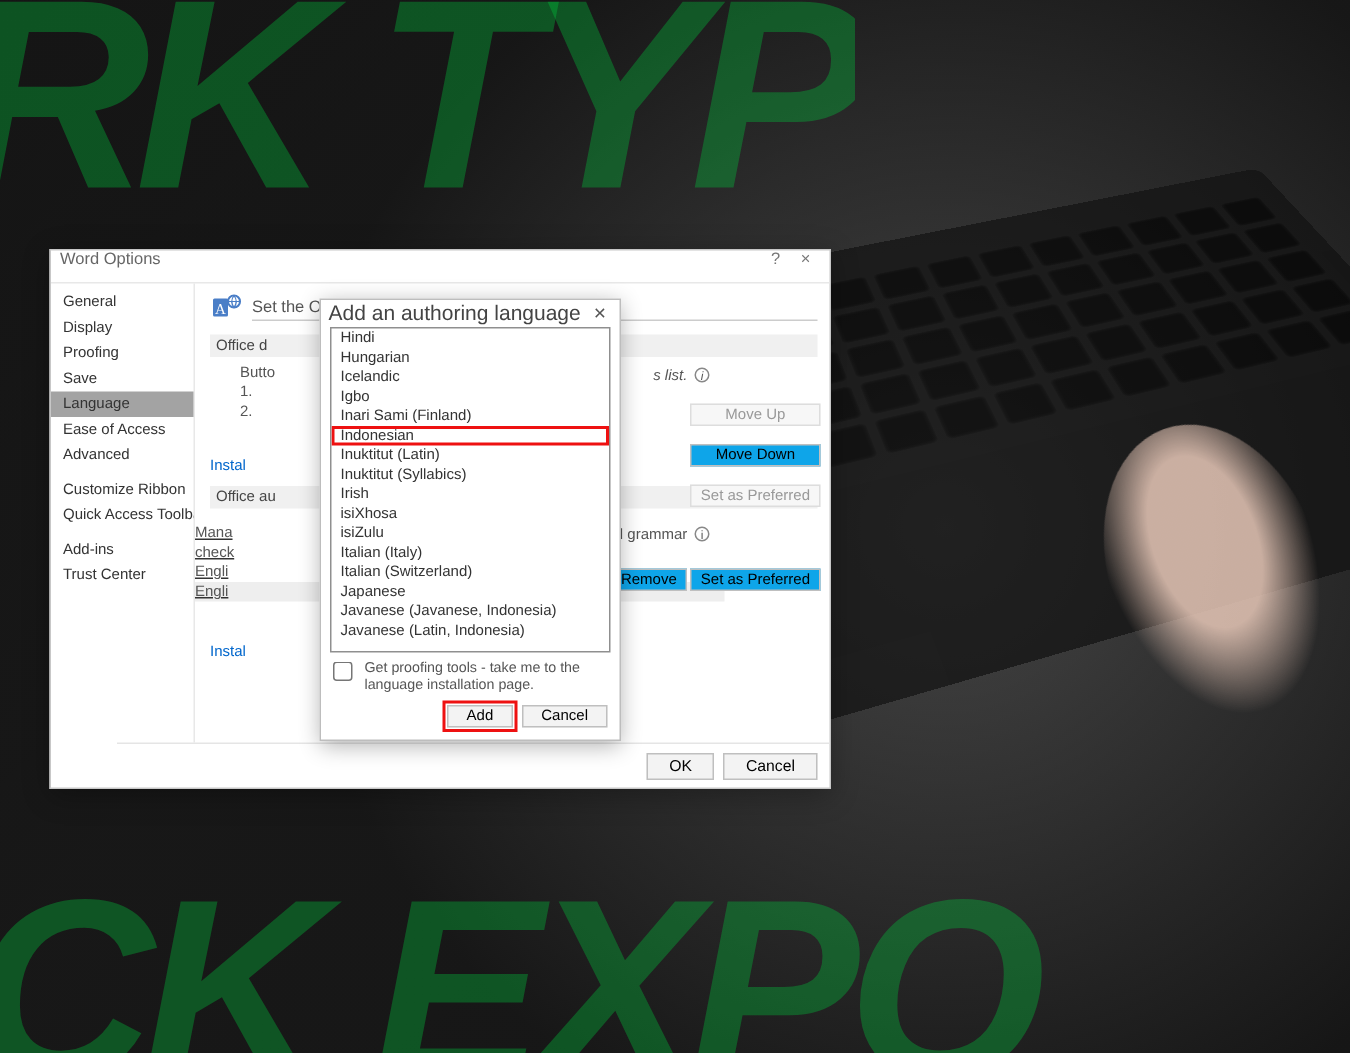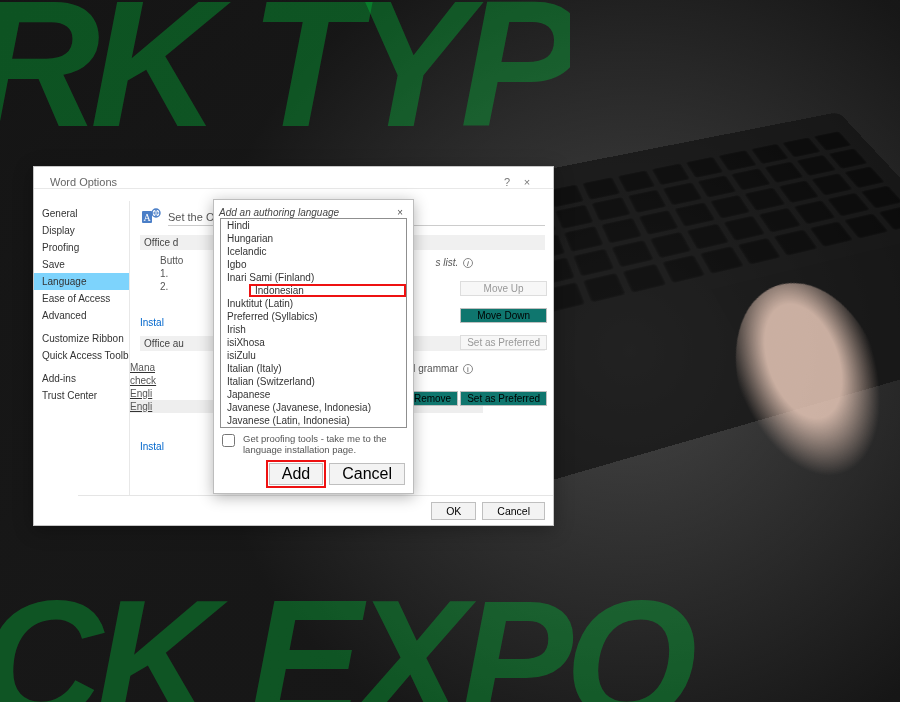--- a/index.html
+++ b/index.html
@@ -85,46 +85,46 @@
     height: 360px;
     background: #fff;
     border: 1px solid #c7c7c7;
     box-shadow: 0 4px 18px rgba(0,0,0,0.3);
     display: flex;
     flex-direction: column;
   }
   .wo-titlebar {
     height: 22px;
     display: flex;
-    align-items: flex-end;
-    padding: 0 16px;
+    align-items: flex-start;
+    padding: 0 6px;
     color: #666;
     font-size: 11px;
     border-bottom: 1px solid #e8e8e8;
   }
   .wo-titlebar .spacer { flex:1; }
   .wo-titlebar .winbtn {
     width: 20px; text-align: center;
     color: #777;
   }
-  .wo-body { flex:1; display:flex;margin-top:12px; }
+  .wo-body { flex:1; display:flex; }
   .wo-sidebar {
     width: 96px;
     border-right: 1px solid #e8e8e8;
     padding-top: 4px;
     font-size: 10px;
   }
   .wo-sidebar .cat {
     padding: 3px 8px;
     cursor: default;
     white-space: nowrap;
     overflow: hidden;
   }
   .wo-sidebar .cat.selected {
-    background: #7dd3fc;
+    background: #a3a3a3;
   }
   .wo-sidebar .sep { height:6px; }
   .wo-main {
     flex:1;
     padding: 6px 8px 0 10px;
     position: relative;
     font-size: 10px;
     overflow: hidden;
   }
   .wo-heading {
@@ -156,21 +156,21 @@
 
   .side-buttons {
     position: absolute;
     right: 6px;
     top: 80px;
     display: flex;
     flex-direction: column;
     gap: 12px;
   }
   .side-buttons button, .big-buttons button {
-    background: #0f766e;
+    background: #0ea5e9;
     border: 1px solid #bfbfbf;
     font-size: 10px;
     padding: 1px 6px;
     cursor: default;
     min-width: 50px;
     white-space: nowrap;
   }
   .side-buttons button[disabled] { color:#999; background:#f7f7f7; border-color:#ddd;}
   .big-buttons {
     position: absolute;
@@ -214,25 +214,24 @@
     height: 295px;
     background: #fff;
     border: 1px solid #bdbdbd;
     box-shadow: 0 3px 14px rgba(0,0,0,0.3);
     display:flex;
     flex-direction:column;
   }
   .al-titlebar {
     height: 18px;
     display:flex;
-    align-items:flex-end;
+    align-items:flex-start;
     padding: 0 5px;
-    font-size: 10px;
+    font-size: 14px;
     color: #444;
-    font-style: italic;
   }
   .al-titlebar .spacer{flex:1;}
   .al-close { width:16px; text-align:center; color:#555; }
   .al-instr {
     font-size: 10px;
     padding: 3px 8px 4px;
     color: #444;
   }
   .al-list {
     flex:1;
@@ -245,41 +244,40 @@
   .al-list::-webkit-scrollbar { width: 14px; }
   .al-list::-webkit-scrollbar-track { background:#efefef; }
   .al-list::-webkit-scrollbar-thumb { background:#cfcfcf; border:1px solid #bdbdbd; }
   .al-list .lang {
     padding: 1px 6px;
     white-space: nowrap;
   }
   .al-list .lang.highlighted {
     outline: 2px solid #e11;
     outline-offset: -2px;
-    margin-left: 28px;
   }
   .al-check {
     display:flex;
     align-items:flex-start;
     gap:8px;
     padding: 5px 8px 4px;
     font-size: 9.5px;
     color:#555;
   }
   .al-check input { margin-top:1px;}
   .al-footer {
     display:flex;
     justify-content:flex-end;
     gap:6px;
     padding: 4px 8px 8px;
   }
   .al-footer button {
     background:#f3f3f3;
     border:1px solid #bfbfbf;
-    font-size:16px;
+    font-size:10px;
     padding: 1px 12px;
     text-align: center;
   }
   .al-footer button.primary {
     outline: 2px solid #e11;
     outline-offset: 1px;
   }
 </style>
 </head>
 <body>
@@ -443,21 +441,21 @@
     <span class="al-close">×</span>
   </div>
   <div class="al-list" id="lang-list">
       <div class="lang">Hindi</div>
       <div class="lang">Hungarian</div>
       <div class="lang">Icelandic</div>
       <div class="lang">Igbo</div>
       <div class="lang">Inari Sami (Finland)</div>
       <div class="lang highlighted">Indonesian</div>
       <div class="lang">Inuktitut (Latin)</div>
-      <div class="lang">Preferred (Syllabics)</div>
+      <div class="lang">Inuktitut (Syllabics)</div>
       <div class="lang">Irish</div>
       <div class="lang">isiXhosa</div>
       <div class="lang">isiZulu</div>
       <div class="lang">Italian (Italy)</div>
       <div class="lang">Italian (Switzerland)</div>
       <div class="lang">Japanese</div>
       <div class="lang">Javanese (Javanese, Indonesia)</div>
       <div class="lang">Javanese (Latin, Indonesia)</div>
     </div>
   <div class="al-check">

